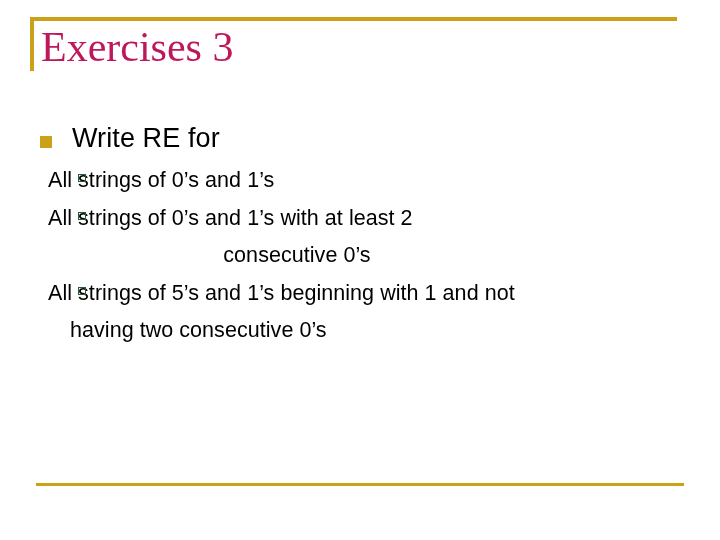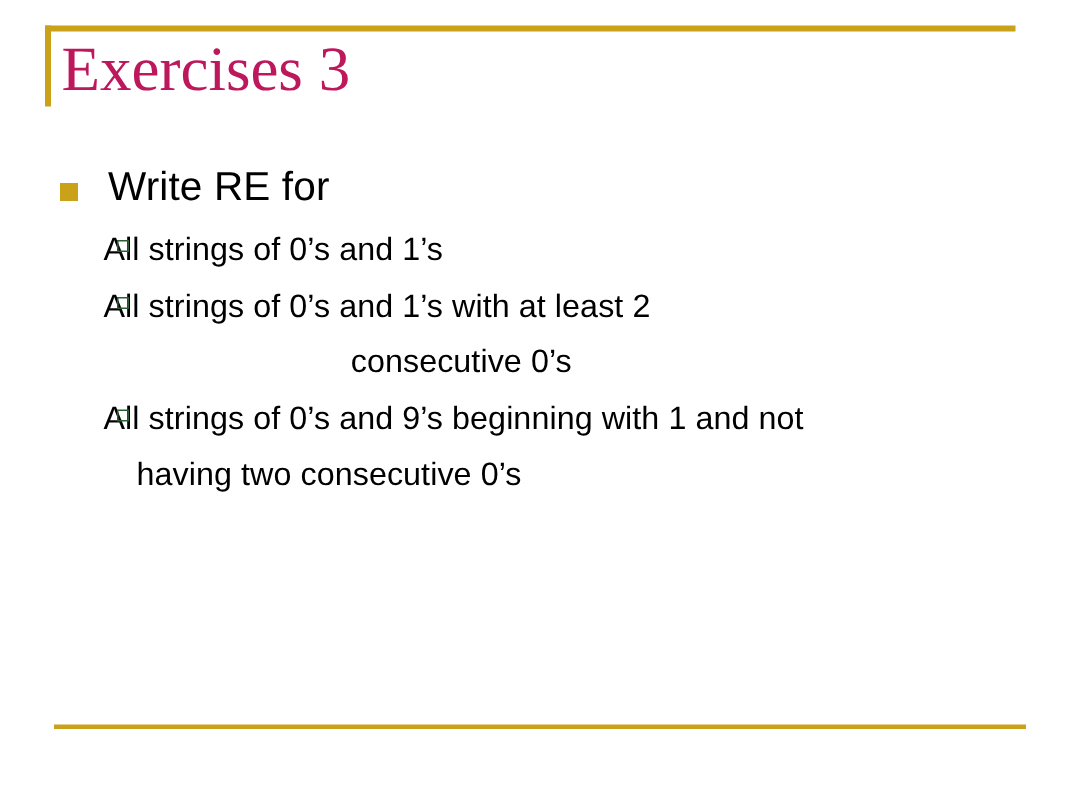--- a/index.html
+++ b/index.html
@@ -50,21 +50,21 @@
     font-weight: normal;
     color: #be185d;
     letter-spacing: 0px;
     white-space: nowrap;
   }
 
   
   .body-area {
     position: absolute;
     left: 0;
-    top: 106px;
+    top: 120px;
     width: 616px;
   }
 
   
   .level1 {
     position: relative;
     padding-left: 72px;
     min-height: 34px;
   }
 
@@ -87,21 +87,21 @@
 
   
   .level2-list {
     margin: 6px 0 0 0;
     padding: 0;
     list-style: none;
   }
 
   .level2 {
     position: relative;
-    padding-left: 69px;
+    padding-left: 48px;
     margin-bottom: 1px;
   }
 
   .level2-bullet {
     position: absolute;
     left: 78px;
     top: 12px;
     width: 8px;
     height: 8px;
     border: 1.5px solid #2c5c34;
@@ -167,21 +167,21 @@
       </li>
 
       <li class="level2 outdent-wrap">
         <span class="level2-bullet"></span>
         <span class="level2-text">All strings of 0’s and 1’s with at least 2</span>
         <span class="level2-text wrap-line">consecutive 0’s</span>
       </li>
 
       <li class="level2 indent-wrap">
         <span class="level2-bullet"></span>
-        <span class="level2-text">All strings of 0’s and 9’s beginning with 1 and not</span>
+        <span class="level2-text">All strings of 5’s and 1’s beginning with 1 and not</span>
         <span class="level2-text wrap-line">having two consecutive 0’s</span>
       </li>
 
     </ul>
   </div>
 
   <div class="footer-rule"></div>
 
 </div>
 

